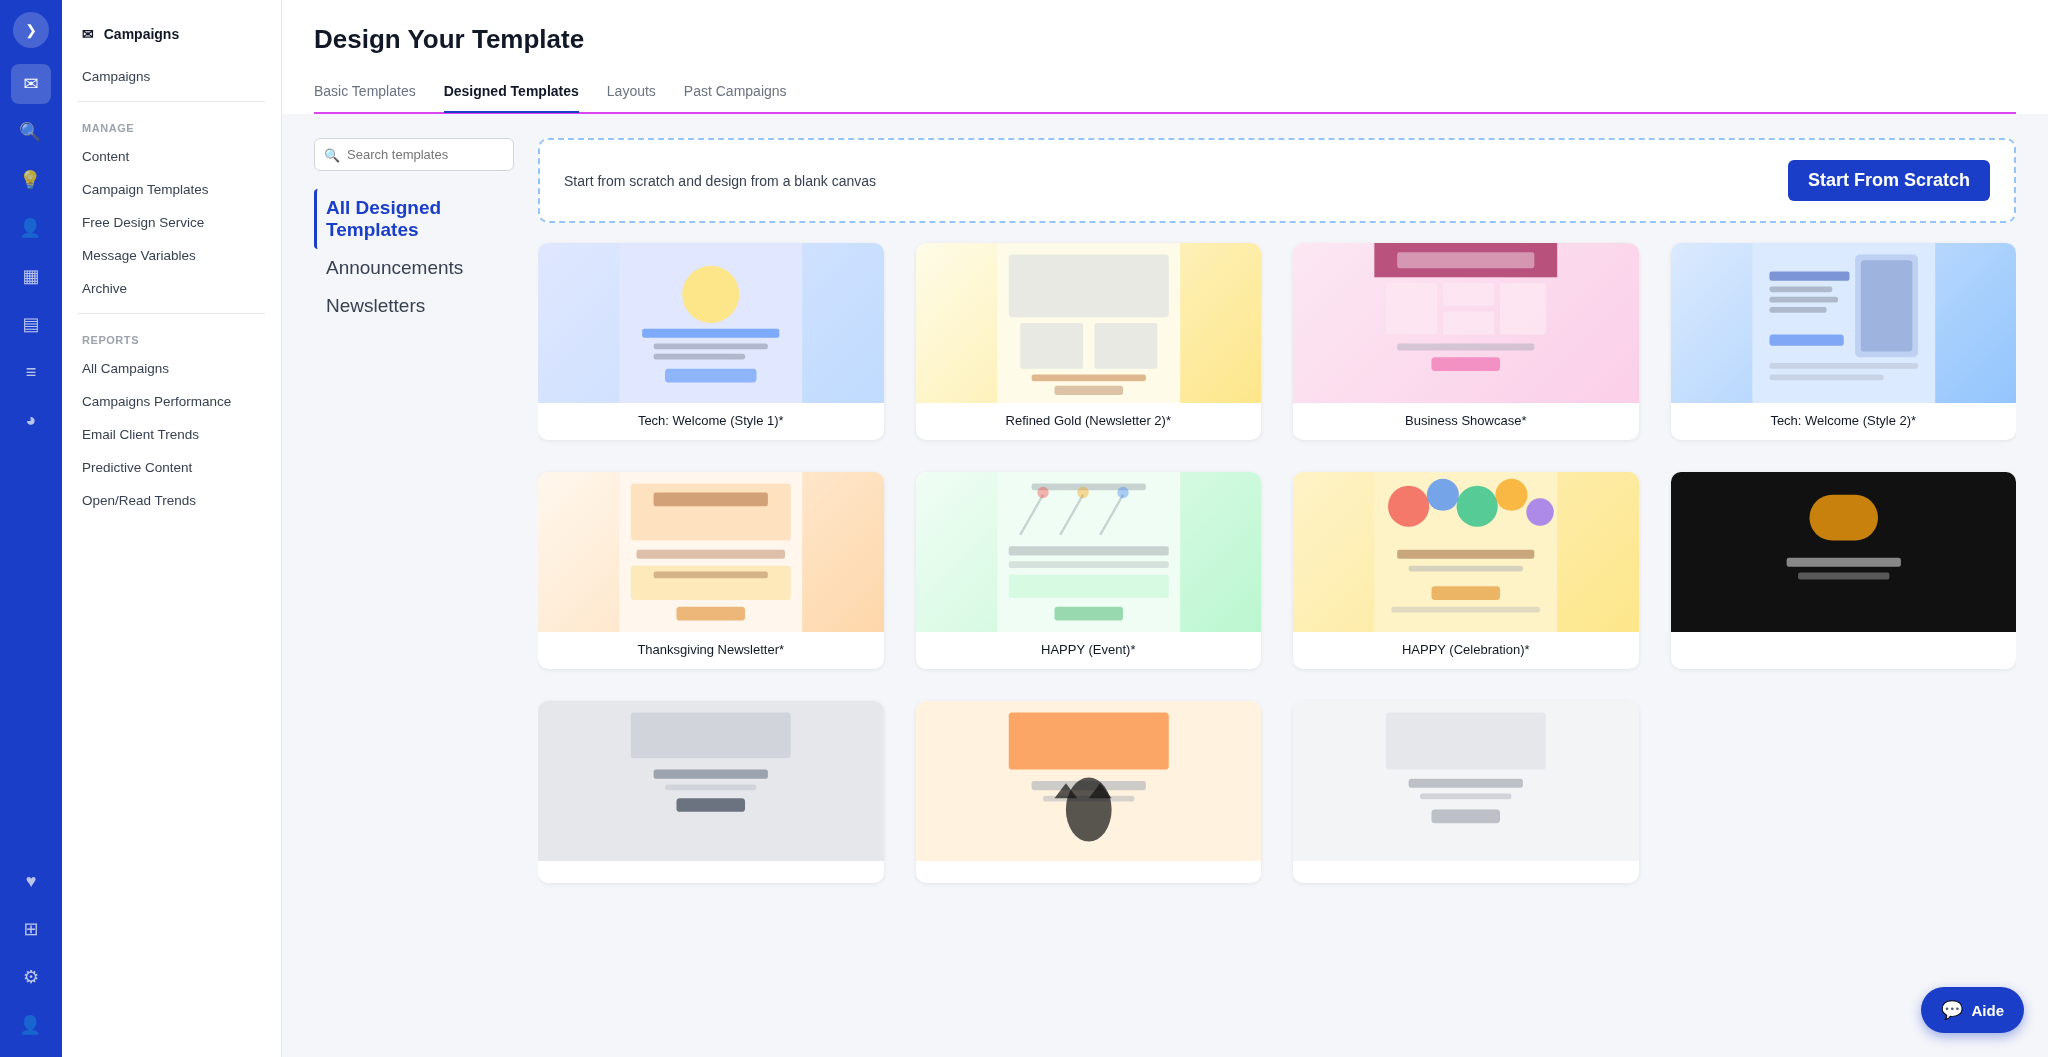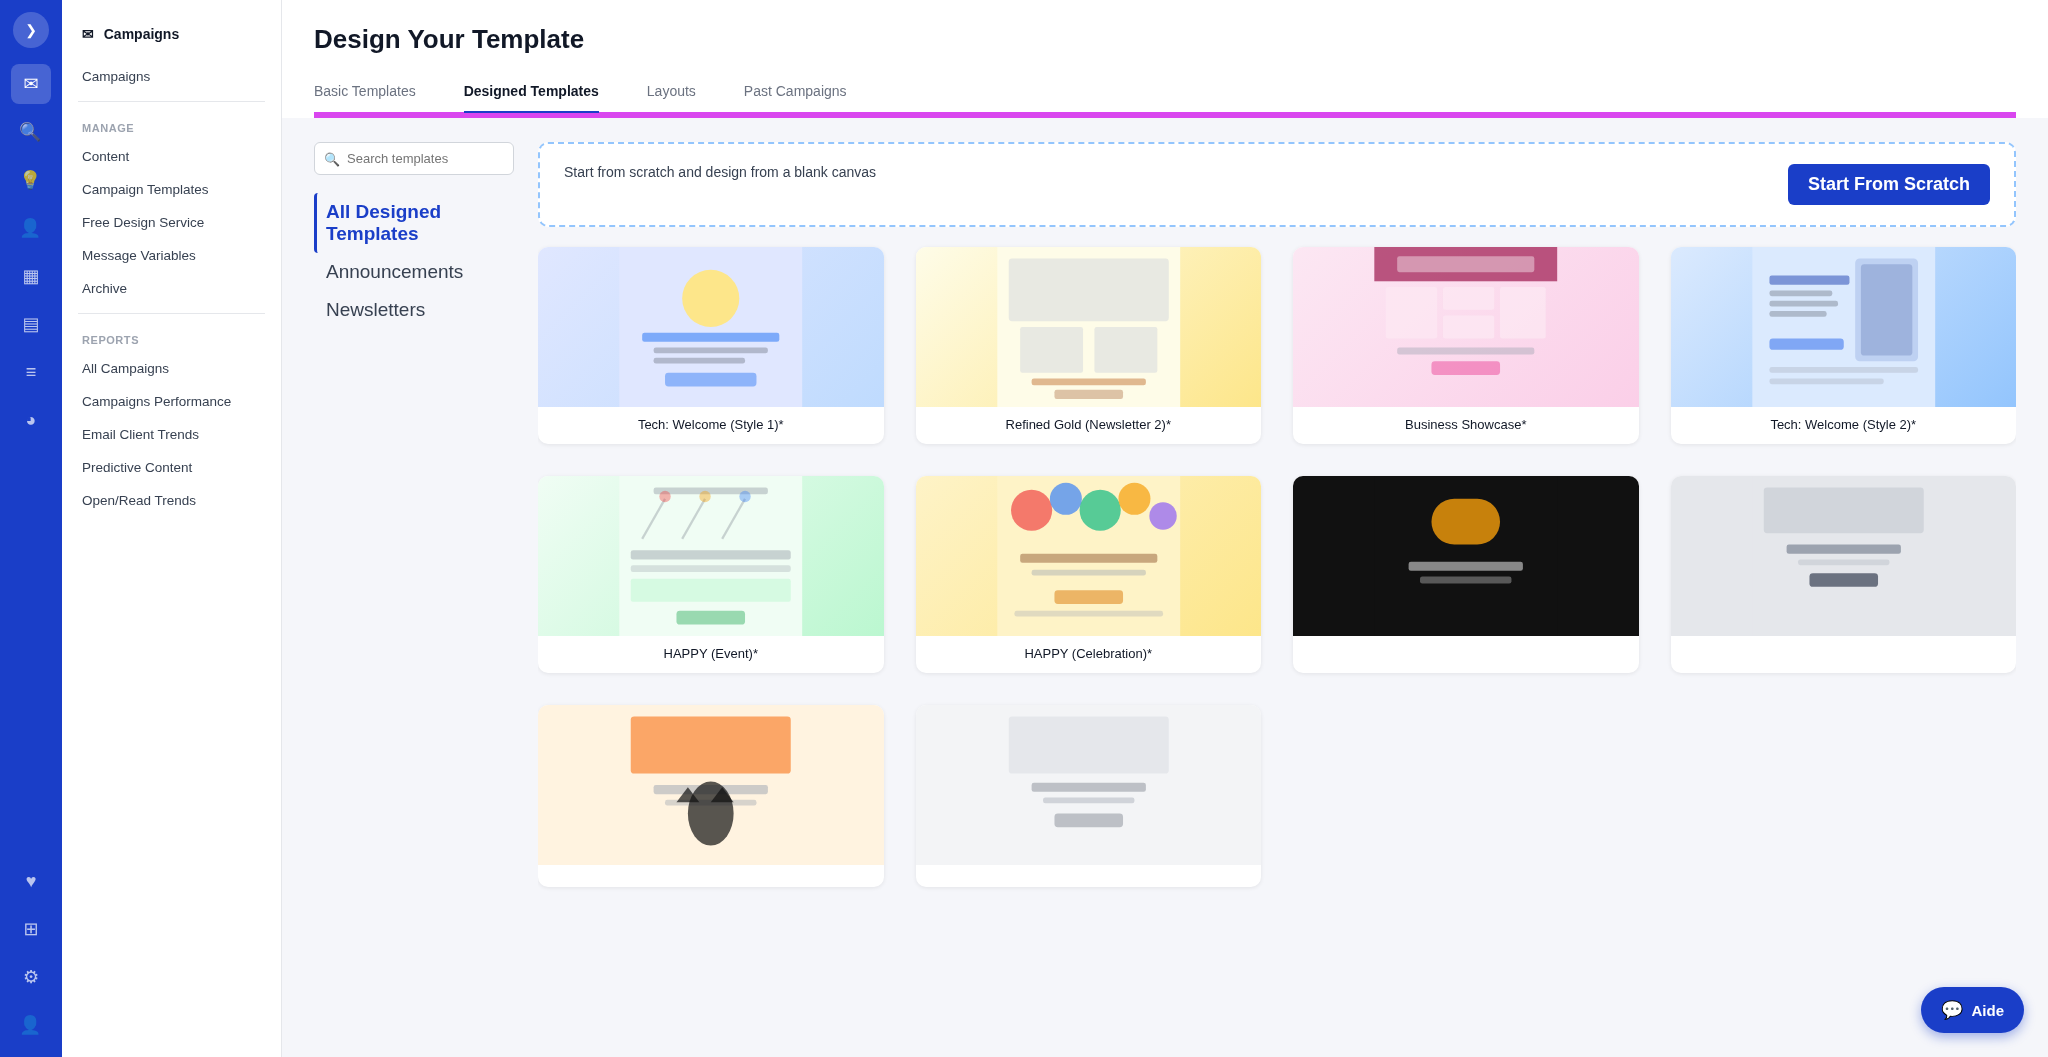--- a/index.html
+++ b/index.html
@@ -84,22 +84,22 @@
       background: #fff;
     }
     .page-title {
       font-size: 26px;
       font-weight: 700;
       color: #111827;
       margin-bottom: 18px;
     }
     .tabs {
       display: flex;
-      gap: 48px;
-      border-bottom: 6px solid #d946ef;
+      gap: 28px;
+      border-bottom: 2px solid #d946ef;
     }
     .tab {
       padding: 10px 0 12px;
       font-size: 14px;
       color: #6b7280;
       cursor: pointer;
       border-bottom: 2px solid transparent;
       margin-bottom: -1px;
     }
     .tab.active {
@@ -161,20 +161,21 @@
     .right-panel {
       flex: 1;
       overflow-y: auto;
     }
 
     .scratch-banner {
       border: 2px dashed #93c5fd;
       border-radius: 10px;
       padding: 20px 24px;
       display: flex;
+      align-items: center;
       justify-content: space-between;
       background: #fff;
       margin-bottom: 20px;
     }
     .scratch-text {
       font-size: 14px;
       color: #374151;
     }
     .scratch-btn {
       background: #1a3ec8;
@@ -397,20 +398,34 @@
               <rect x="15" y="56" width="50" height="5" rx="2" fill="#6b7280" opacity="0.4"></rect>
               <rect x="15" y="80" width="65" height="10" rx="3" fill="#2563eb" opacity="0.5"></rect>
               <rect x="15" y="105" width="130" height="5" rx="2" fill="#9ca3af" opacity="0.3"></rect>
               <rect x="15" y="115" width="100" height="5" rx="2" fill="#9ca3af" opacity="0.3"></rect>
             </svg>
           </div>
           <div class="template-name">Tech: Welcome (Style 2)*</div>
         </div>
 
 
+        <div class="template-card">
+          <div class="template-preview thanksgiving">
+            <svg width="100%" height="100%" viewBox="0 0 160 140" xmlns="http://www.w3.org/2000/svg">
+              <rect width="160" height="140" fill="#fff7ed"></rect>
+              <rect x="10" y="10" width="140" height="50" rx="3" fill="#fed7aa" opacity="0.7"></rect>
+              <rect x="30" y="18" width="100" height="12" rx="2" fill="#92400e" opacity="0.4"></rect>
+              <rect x="15" y="68" width="130" height="8" rx="2" fill="#92400e" opacity="0.3"></rect>
+              <rect x="10" y="82" width="140" height="30" rx="3" fill="#fbbf24" opacity="0.25"></rect>
+              <rect x="30" y="87" width="100" height="6" rx="2" fill="#78350f" opacity="0.3"></rect>
+              <rect x="50" y="118" width="60" height="12" rx="3" fill="#d97706" opacity="0.5"></rect>
+            </svg>
+          </div>
+          <div class="template-name">Thanksgiving Newsletter*</div>
+        </div>
 
         <div class="template-card">
           <div class="template-preview event">
             <svg width="100%" height="100%" viewBox="0 0 160 140" xmlns="http://www.w3.org/2000/svg">
               <rect width="160" height="140" fill="#f0fdf4"></rect>
               <rect x="30" y="10" width="100" height="6" rx="2" fill="#6b7280" opacity="0.3"></rect>
               <line x1="20" y1="55" x2="40" y2="20" stroke="#6b7280" stroke-width="2" opacity="0.3"></line>
               <line x1="55" y1="55" x2="75" y2="20" stroke="#6b7280" stroke-width="2" opacity="0.3"></line>
               <line x1="90" y1="55" x2="110" y2="20" stroke="#6b7280" stroke-width="2" opacity="0.3"></line>
               <circle cx="40" cy="18" r="5" fill="#ef4444" opacity="0.4"></circle>

